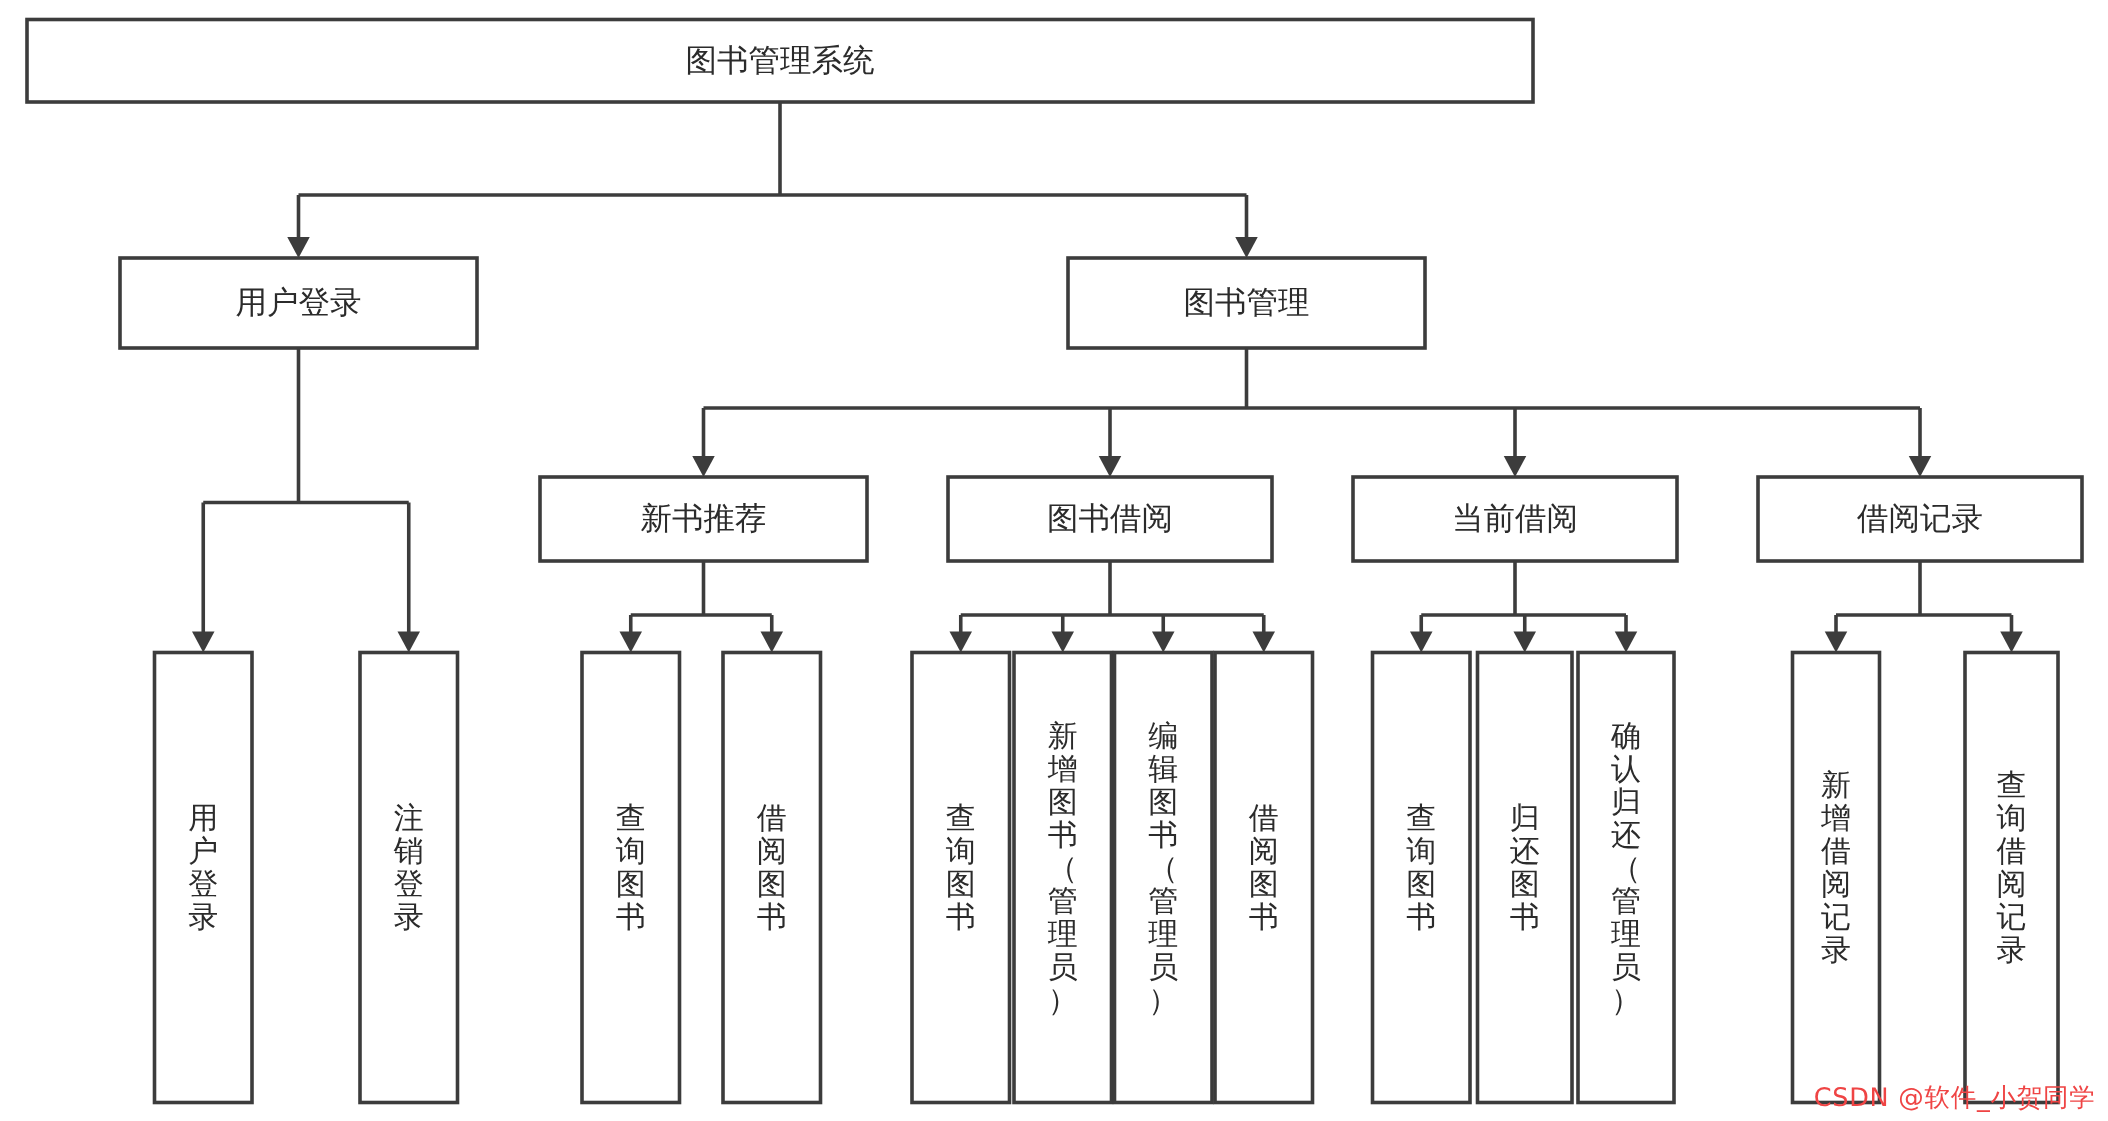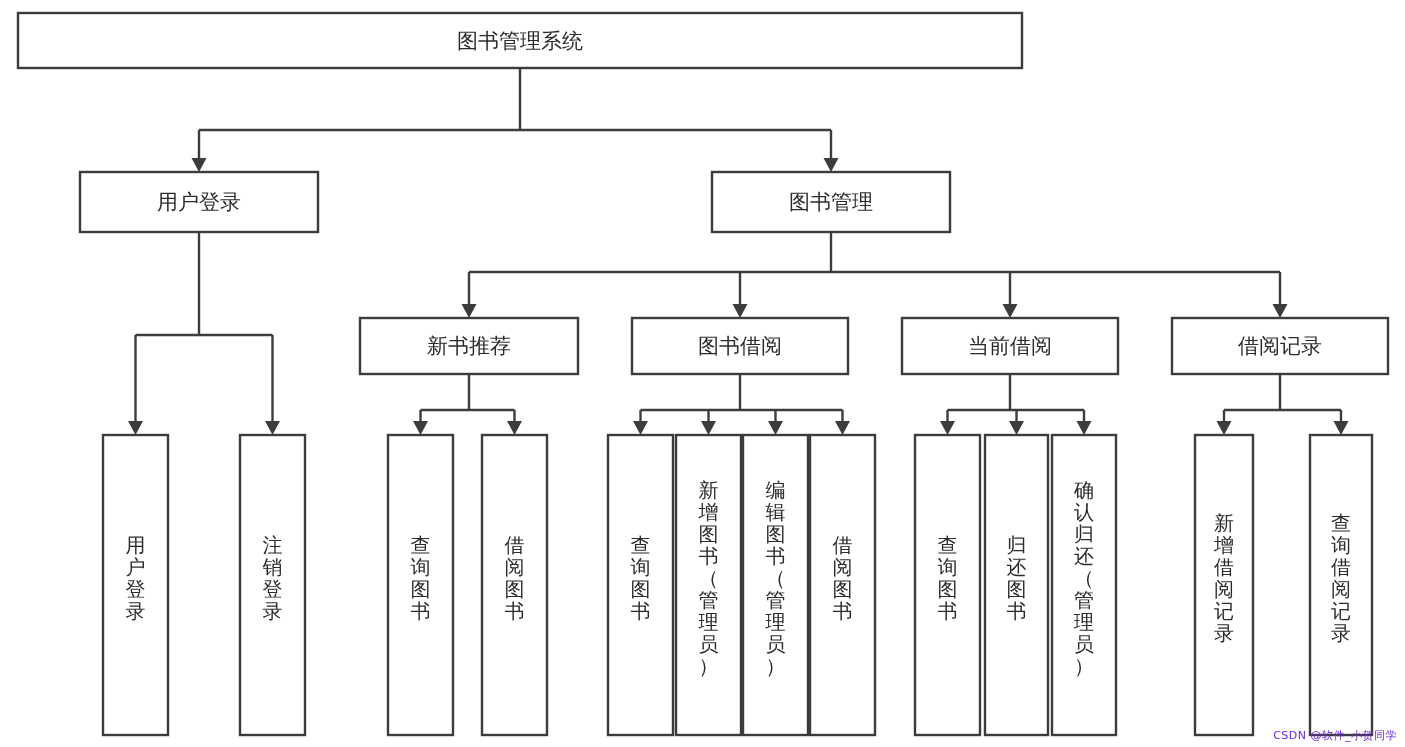--- a/index.html
+++ b/index.html
@@ -54,22 +54,22 @@
     font-family: "DejaVu Sans", "Liberation Sans", sans-serif;
     font-size: 20px;
     fill: #2b2b2b;
     text-anchor: middle;
   }
   .watermark-text {
     position: absolute;
     right: 8px;
     bottom: 4px;
     font-family: "DejaVu Sans", "Liberation Sans", sans-serif;
-    font-size: 11px;
-    color: #6d28d9;
+    font-size: 17px;
+    color: #ef4444;
     letter-spacing: 0.5px;
     white-space: nowrap;
     user-select: none;
   }
 </style>
 </head>
 <body>
 
 <div id="diagram-root">
   <svg id="tree-svg" viewBox="0 0 1405 747" xmlns="http://www.w3.org/2000/svg">

